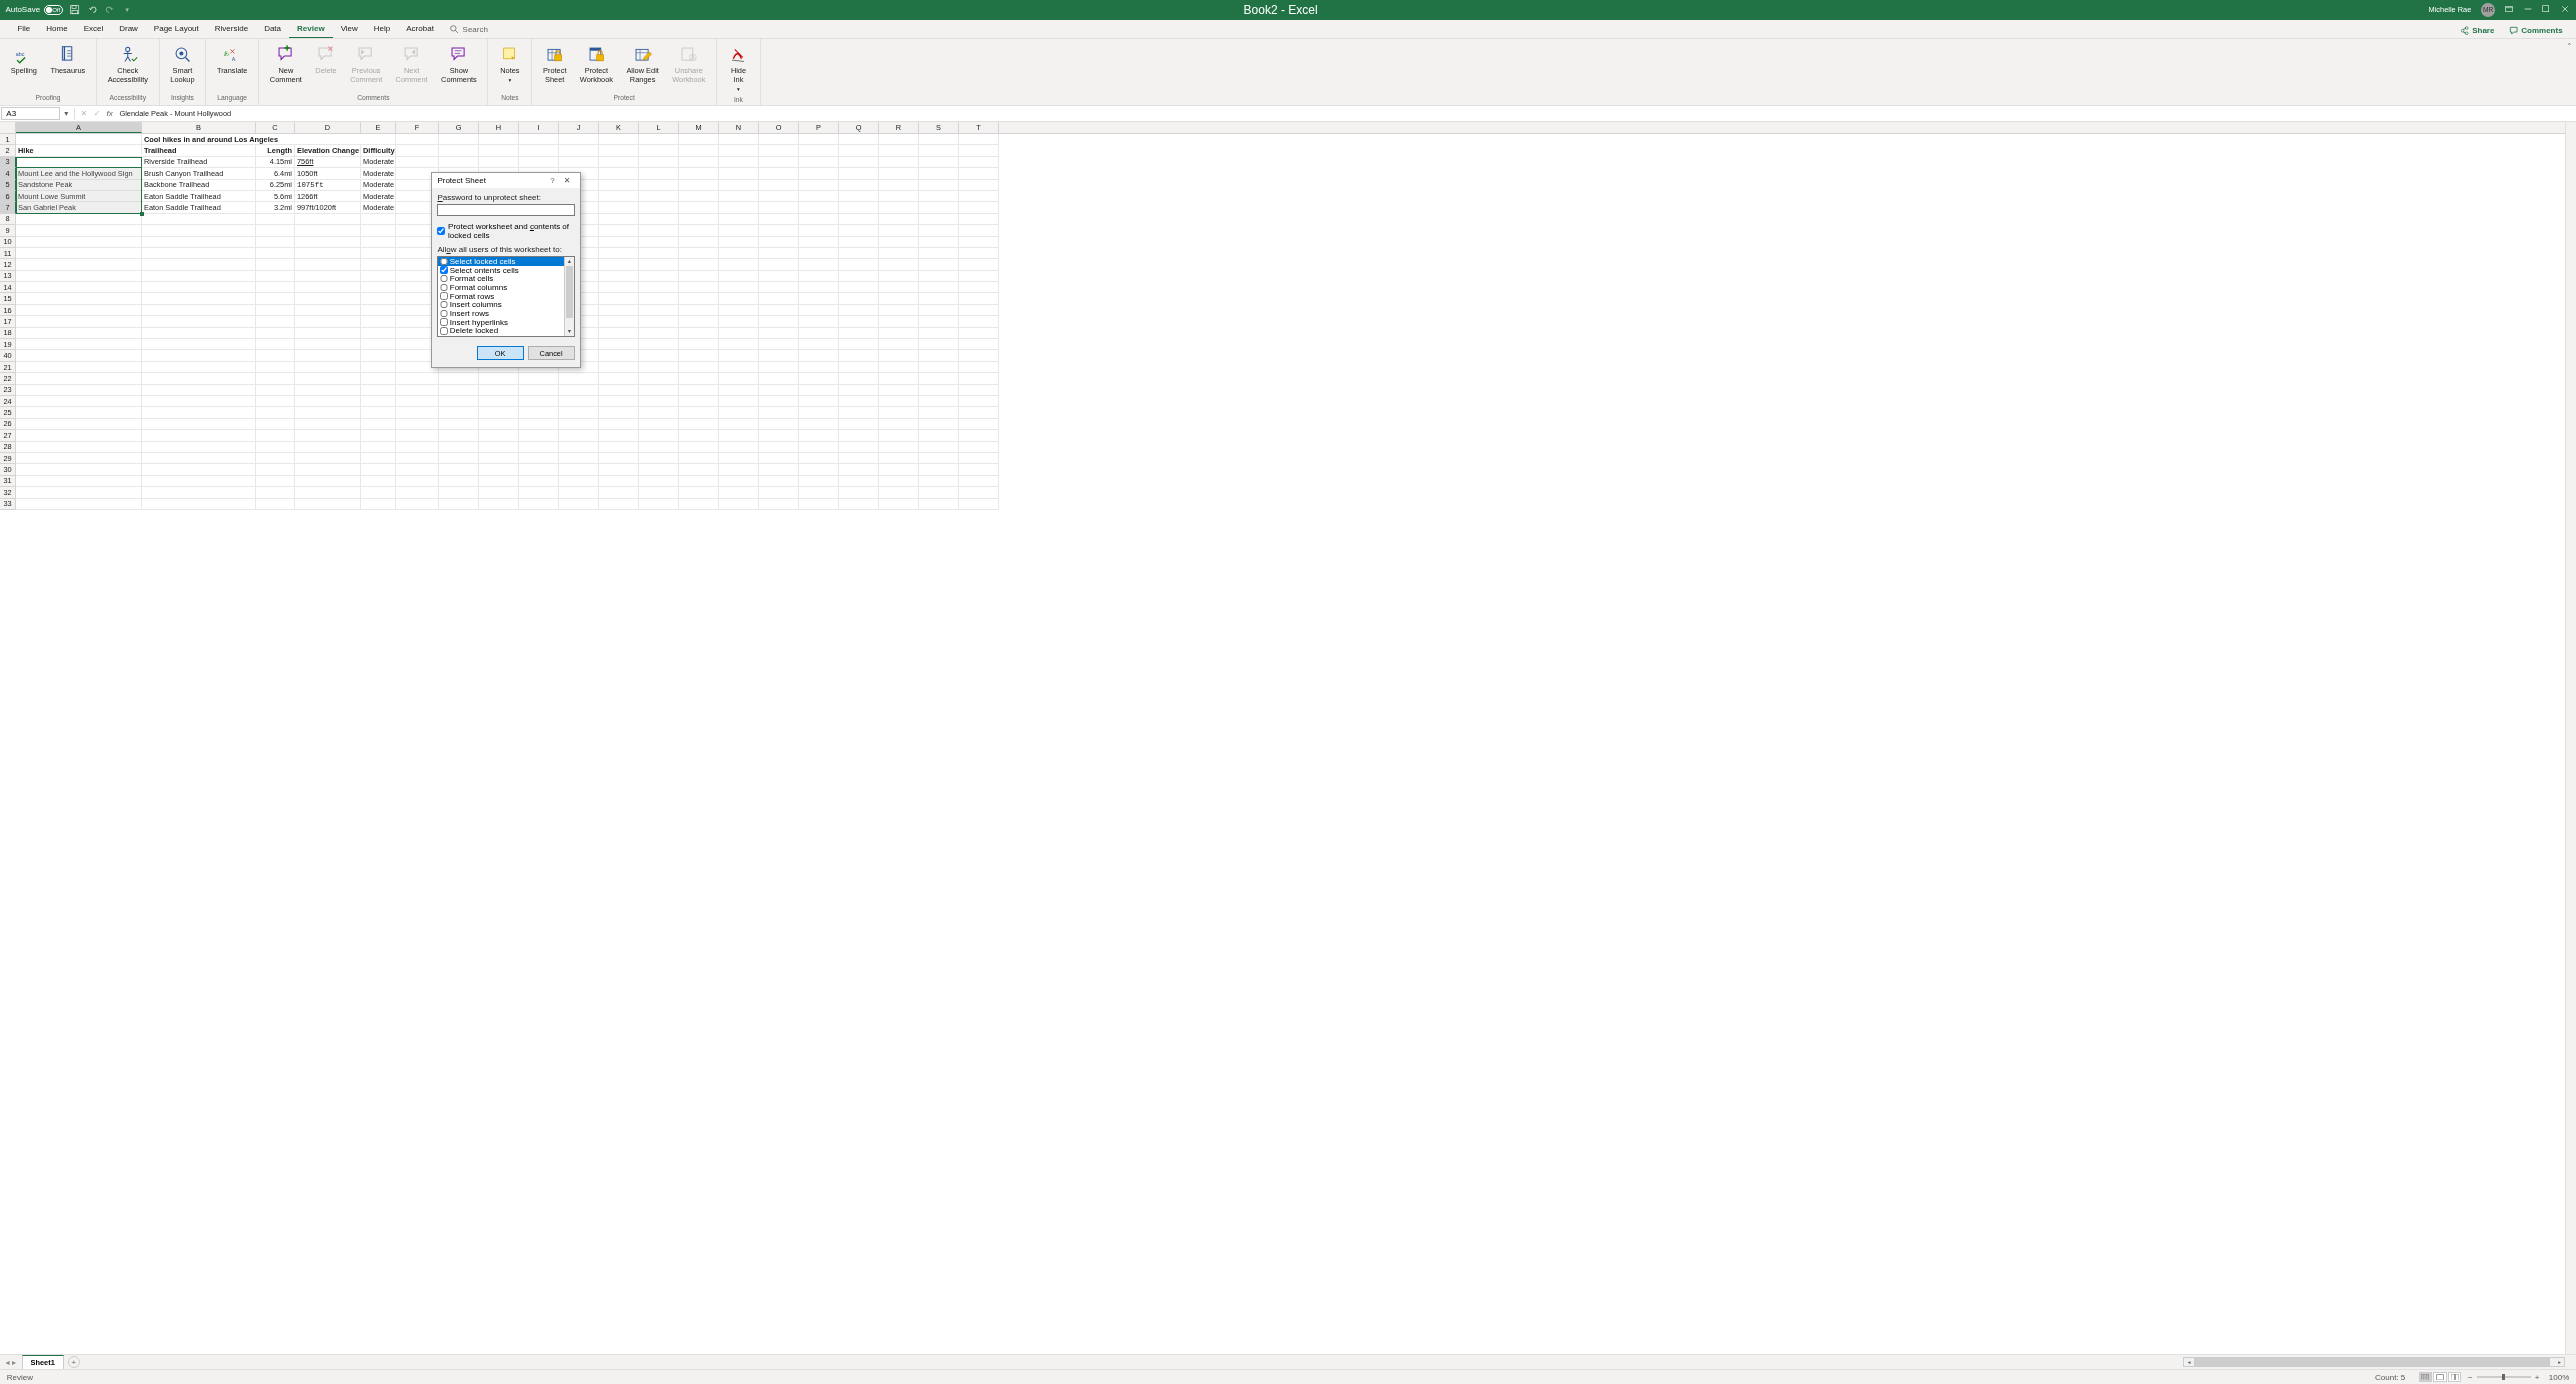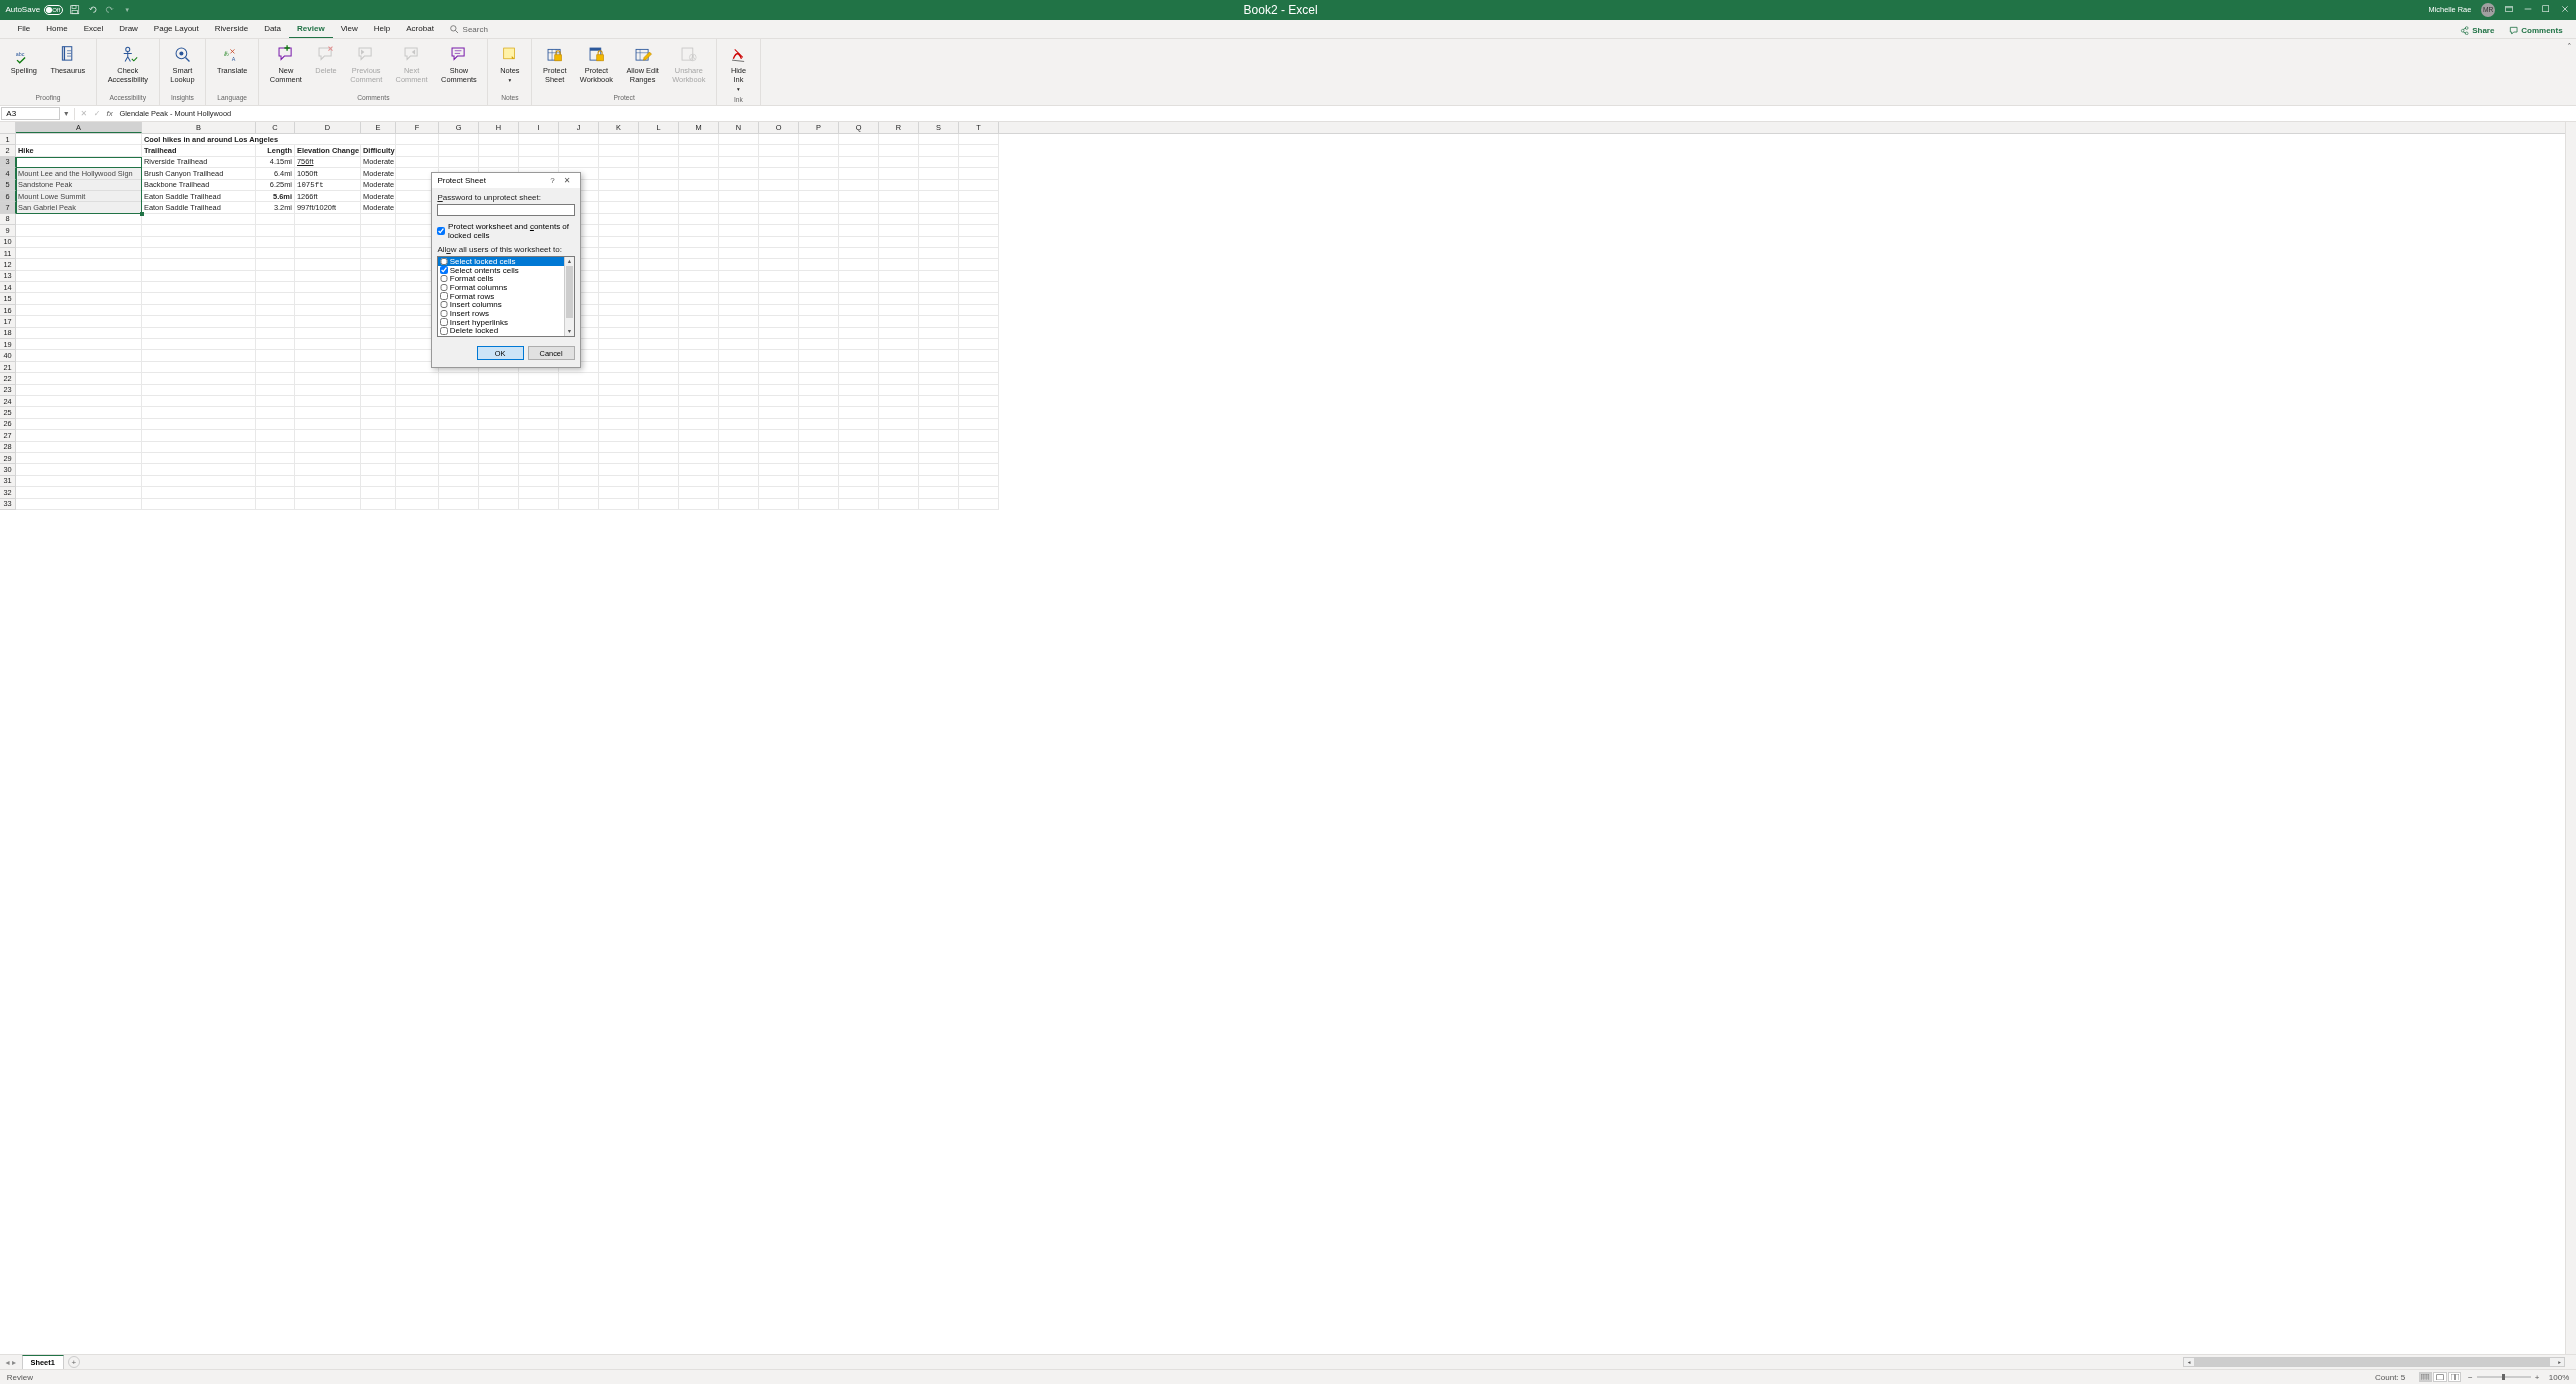--- a/index.html
+++ b/index.html
@@ -571,21 +571,21 @@
           <div class="cell" style="width: 40px;"></div>
           <div class="cell" style="width: 40px;"></div>
           <div class="cell" style="width: 40px;"></div>
           <div class="cell" style="width: 40px;"></div>
           <div class="cell" style="width: 40px;"></div>
           <div class="cell" style="width: 40px;"></div>
         </div>
         <div class="row">
           <div class="cell" style="width: 126px;">Mount Lowe Summit</div>
           <div class="cell" style="width: 114px;">Eaton Saddle Trailhead</div>
-          <div class="cell right" style="width: 39px; font-weight: bold;">5.6mi</div>
+          <div class="cell right" style="width: 39px;">5.6mi</div>
           <div class="cell" style="width: 66px;">1266ft</div>
           <div class="cell" style="width: 35px;">Moderate</div>
           <div class="cell" style="width: 43px;"></div>
           <div class="cell" style="width: 40px;"></div>
           <div class="cell" style="width: 40px;"></div>
           <div class="cell" style="width: 40px;"></div>
           <div class="cell" style="width: 40px;"></div>
           <div class="cell" style="width: 40px;"></div>
           <div class="cell" style="width: 40px;"></div>
           <div class="cell" style="width: 40px;"></div>

